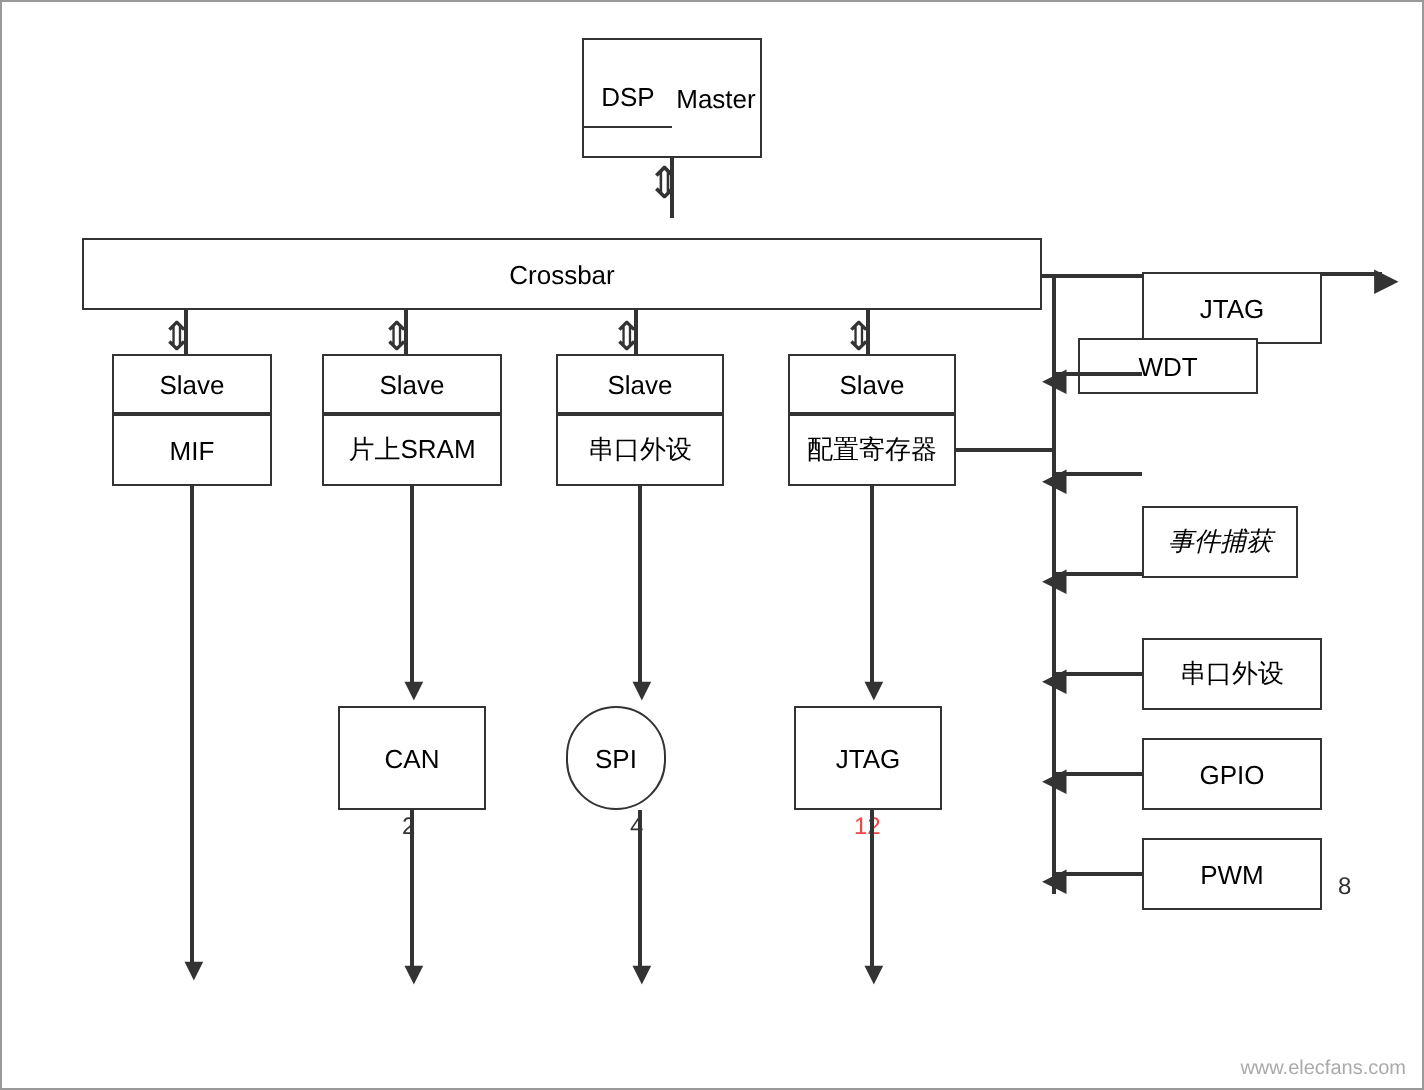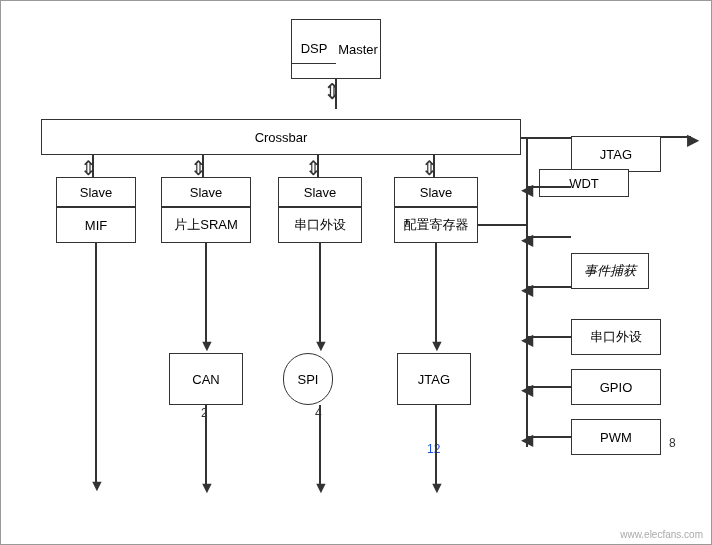--- a/index.html
+++ b/index.html
@@ -131,21 +131,21 @@
     <span>配置寄存器</span>
   </div>
 
   <div style="position:absolute; left:434px; top:242px; width:2px; height:100px; background:#333;"></div>
   <div style="position:absolute; left:428px; top:336px; font-size:16px; color:#333;">▼</div>
 
   <div class="box" style="left:396px; top:352px; width:74px; height:52px;">
     <span>JTAG</span>
   </div>
 
-  <div style="position:absolute; left:426px; top:405px; font-size:12px; color:#1d4ed8;margin-top:36px;">12</div>
+  <div style="position:absolute; left:426px; top:405px; font-size:12px; color:#ef4444;">12</div>
 
   <div style="position:absolute; left:434px; top:404px; width:2px; height:80px; background:#333;"></div>
   <div style="position:absolute; left:428px; top:478px; font-size:16px; color:#333;">▼</div>
 
   <div style="position:absolute; left:520px; top:136px; width:50px; height:2px; background:#333;"></div>
 
   <div class="box" style="left:570px; top:118px; width:90px; height:36px;margin-top:17px;">
     <span>JTAG</span>
   </div>
 

